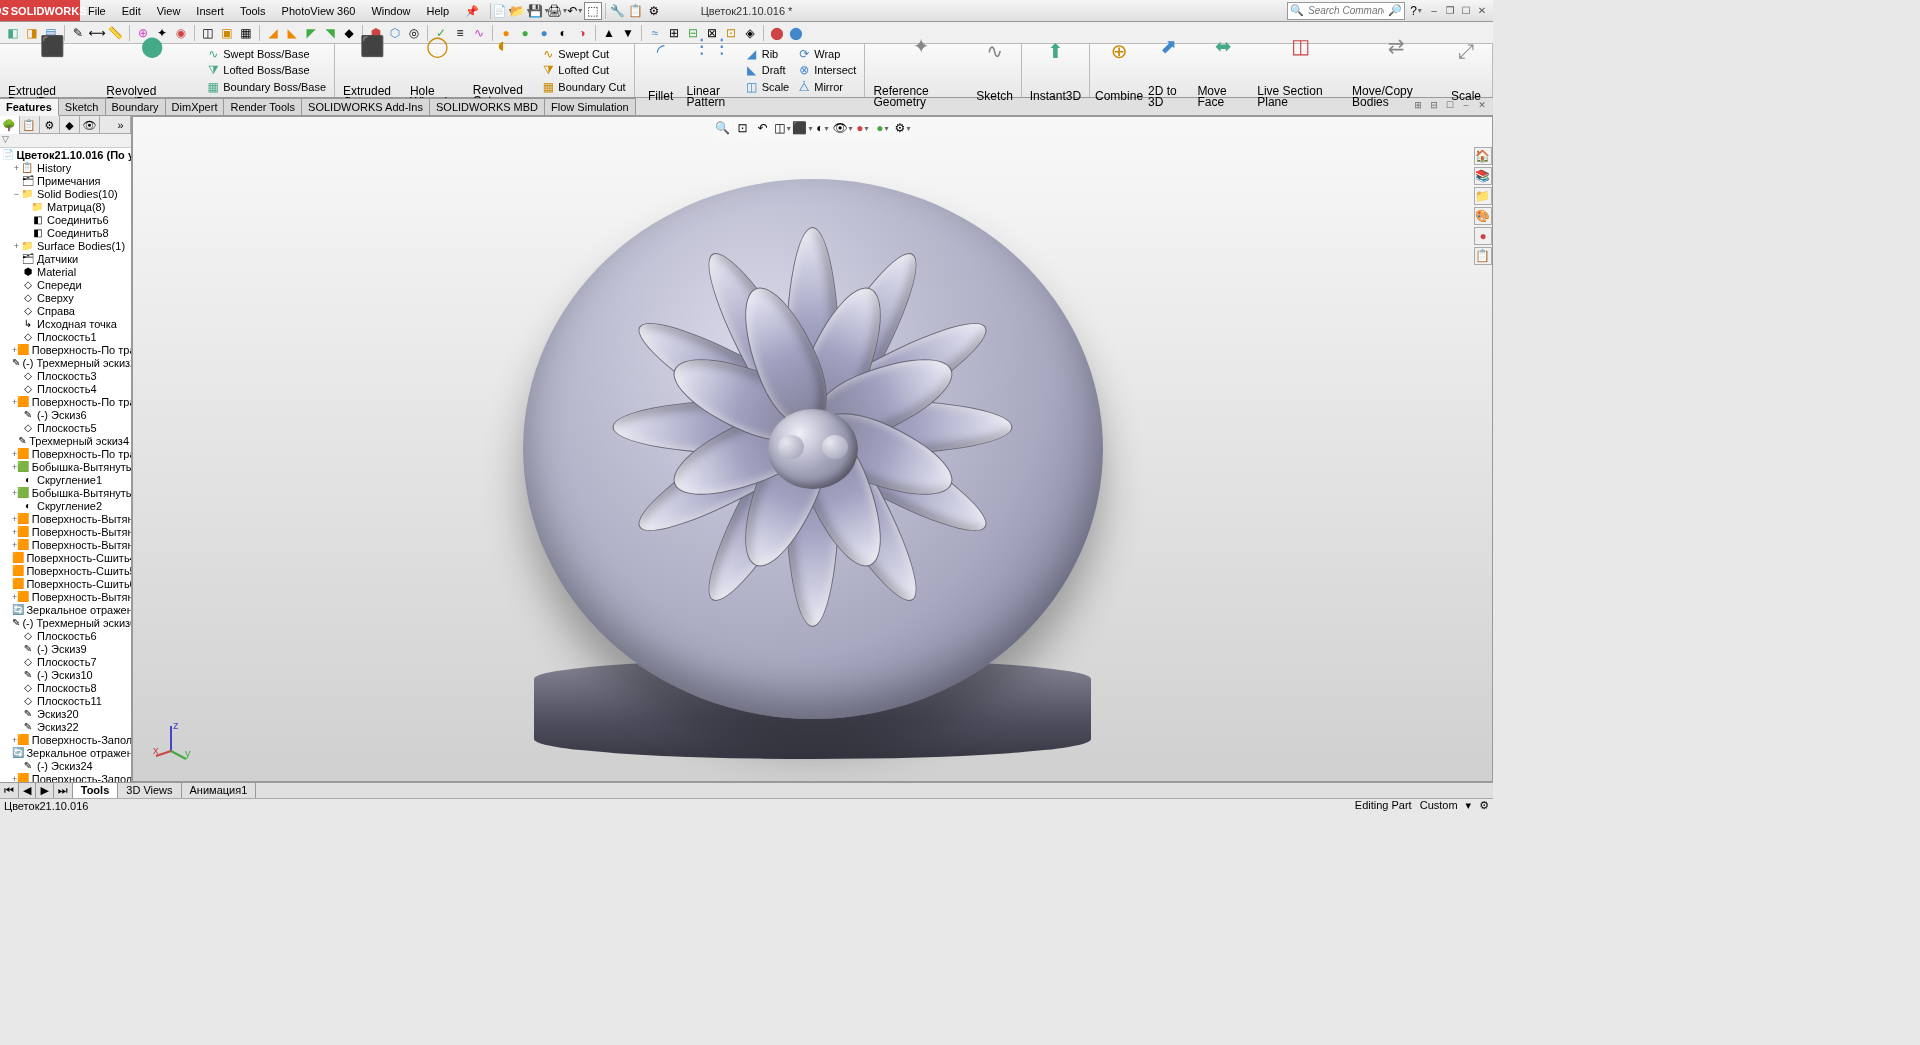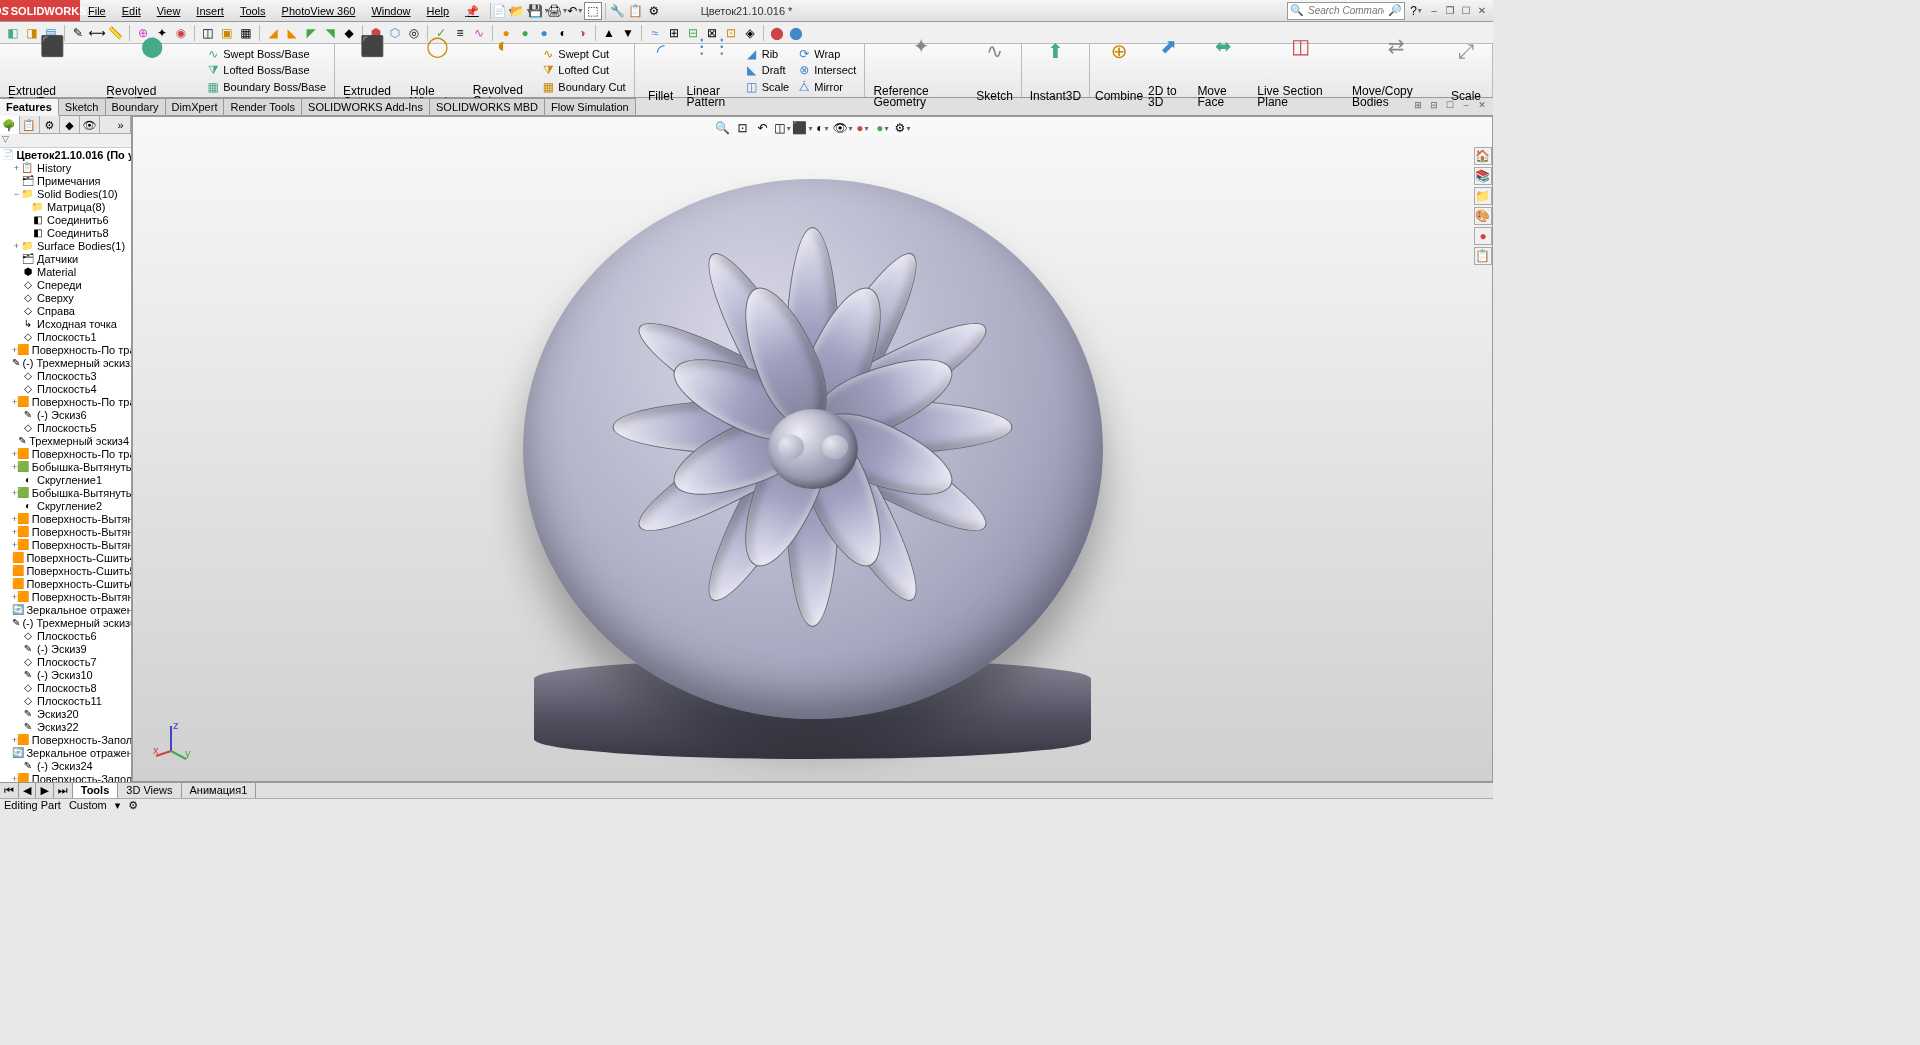--- a/index.html
+++ b/index.html
@@ -1,21 +1,21 @@
 <!DOCTYPE html>
 <html><head>
 <meta charset="utf-8">
 <style>
 * { margin:0; padding:0; box-sizing:border-box; font-family: Tahoma, Arial, sans-serif; font-size:11px; }
 body { width:1493px; height:812px; background:#e8e8e8; overflow:hidden; position:relative; }
 .menubar { height:22px; background:linear-gradient(#f5f5f5,#e0e0e0); display:flex; align-items:center; border-bottom:1px solid #999; }
 .logo { width:80px; height:100%; background:#d94040; color:#fff; display:flex; align-items:center; justify-content:center; font-weight:bold; font-size:9px; gap:2px; }
 .logo .ds { font-style:italic; }
 .menu-items { display:flex; }
-.menu-items span { padding:0 8px; cursor:pointer; line-height:22px;text-decoration:underline; }
+.menu-items span { padding:0 8px; cursor:pointer; line-height:22px; }
 .menu-right { margin-left:auto; display:flex; align-items:center; padding-right:4px; gap:2px; }
 .doc-title { position:absolute; left:50%; transform:translateX(-50%); font-size:11px; color:#333; }
 .search-box { display:flex; align-items:center; border:1px solid #999; background:#fff; height:18px; }
 .search-box .sicon { width:18px; height:18px; display:flex; align-items:center; justify-content:center; color:#666; }
 .search-box input { border:none; width:80px; font-size:10px; padding:0 2px; outline:none; color:#888; font-style:italic; }
 .toolbar1 { height:22px; background:#f0f0f0; border-bottom:1px solid #bbb; display:flex; align-items:center; padding:0 4px; gap:1px; }
 .tbtn { width:18px; height:18px; display:flex; align-items:center; justify-content:center; border:1px solid transparent; cursor:pointer; font-size:12px; }
 .tbtn.dd::after { content:"▾"; font-size:8px; margin-left:1px; color:#666; }
 .sep { width:1px; height:16px; background:#bbb; margin:0 3px; }
 .ribbon { height:54px; background:linear-gradient(#fafafa,#e8e8e8); border-bottom:1px solid #999; display:flex; }
@@ -700,19 +700,20 @@
   <div class="btab nav">⏮</div>
   <div class="btab nav">◀</div>
   <div class="btab nav">▶</div>
   <div class="btab nav">⏭</div>
   <div class="btab active">Tools</div>
   <div class="btab">3D Views</div>
   <div class="btab">Анимация1</div>
 </div>
 
 <div class="statusbar">
+  <div class="sleft">Цветок21.10.016</div>
   <div class="sright">
     <span>Editing Part</span>
     <span>Custom</span>
     <span>▾</span>
     <span>⚙</span>
   </div>
 </div>
 
 </body></html>

